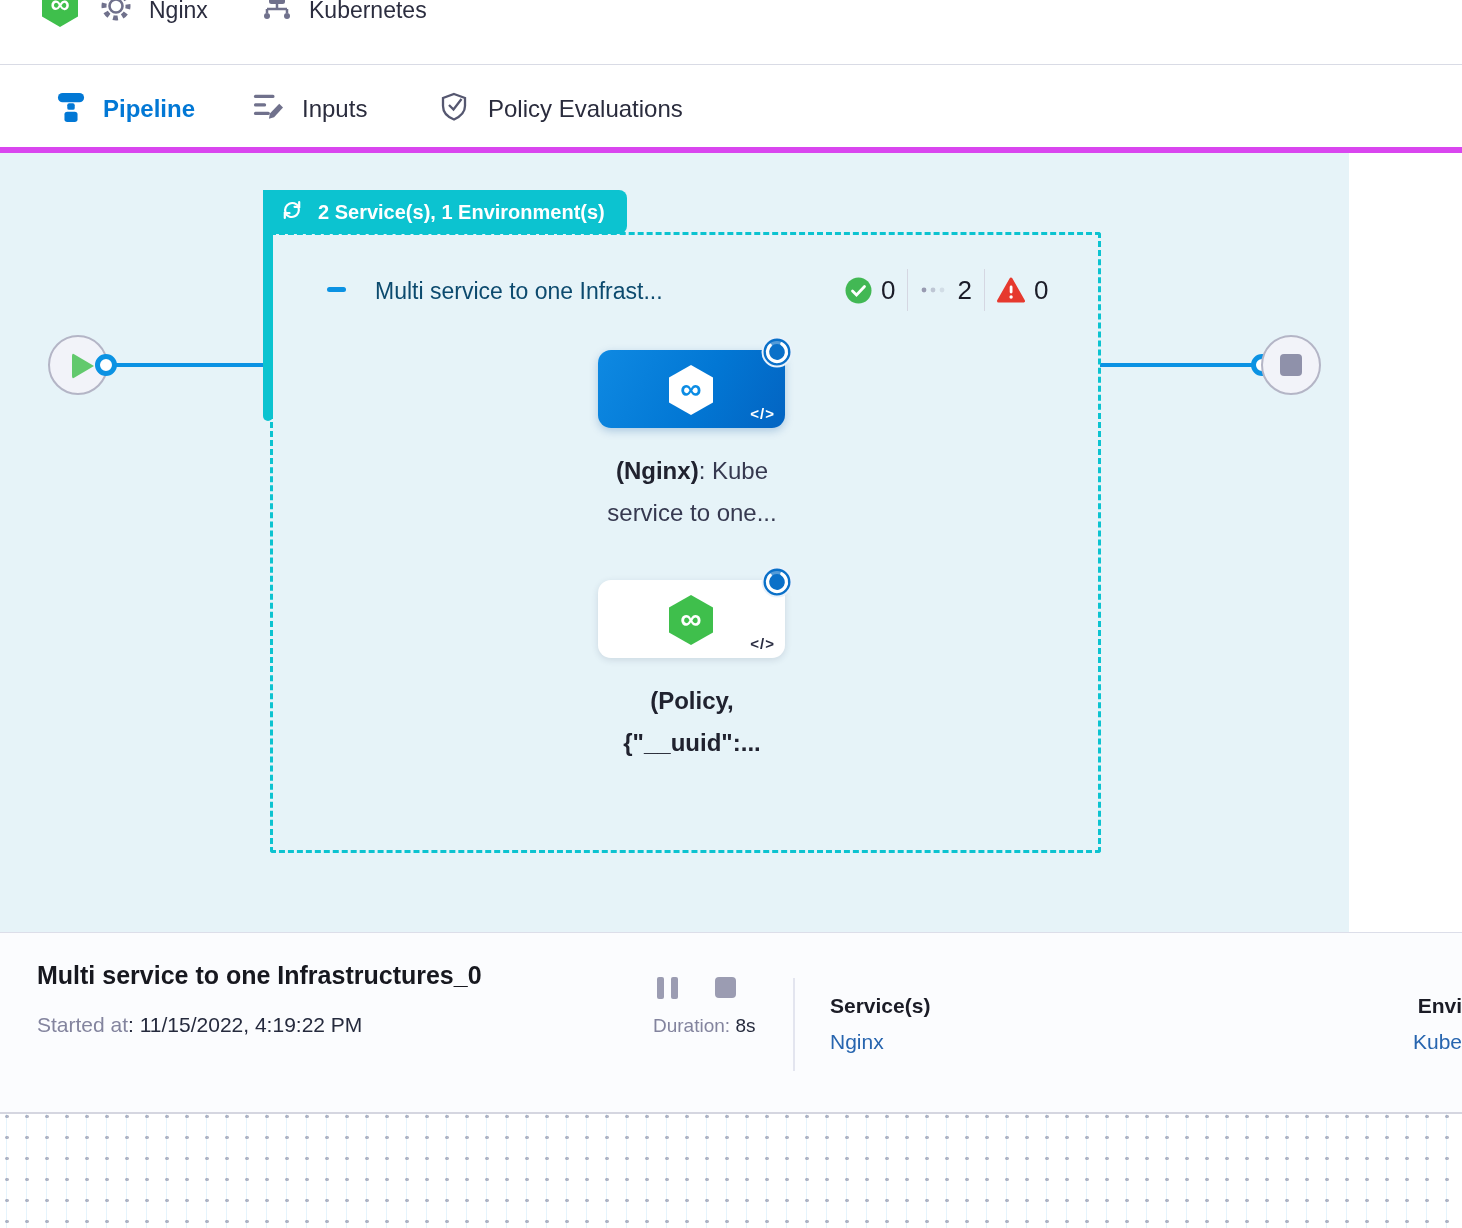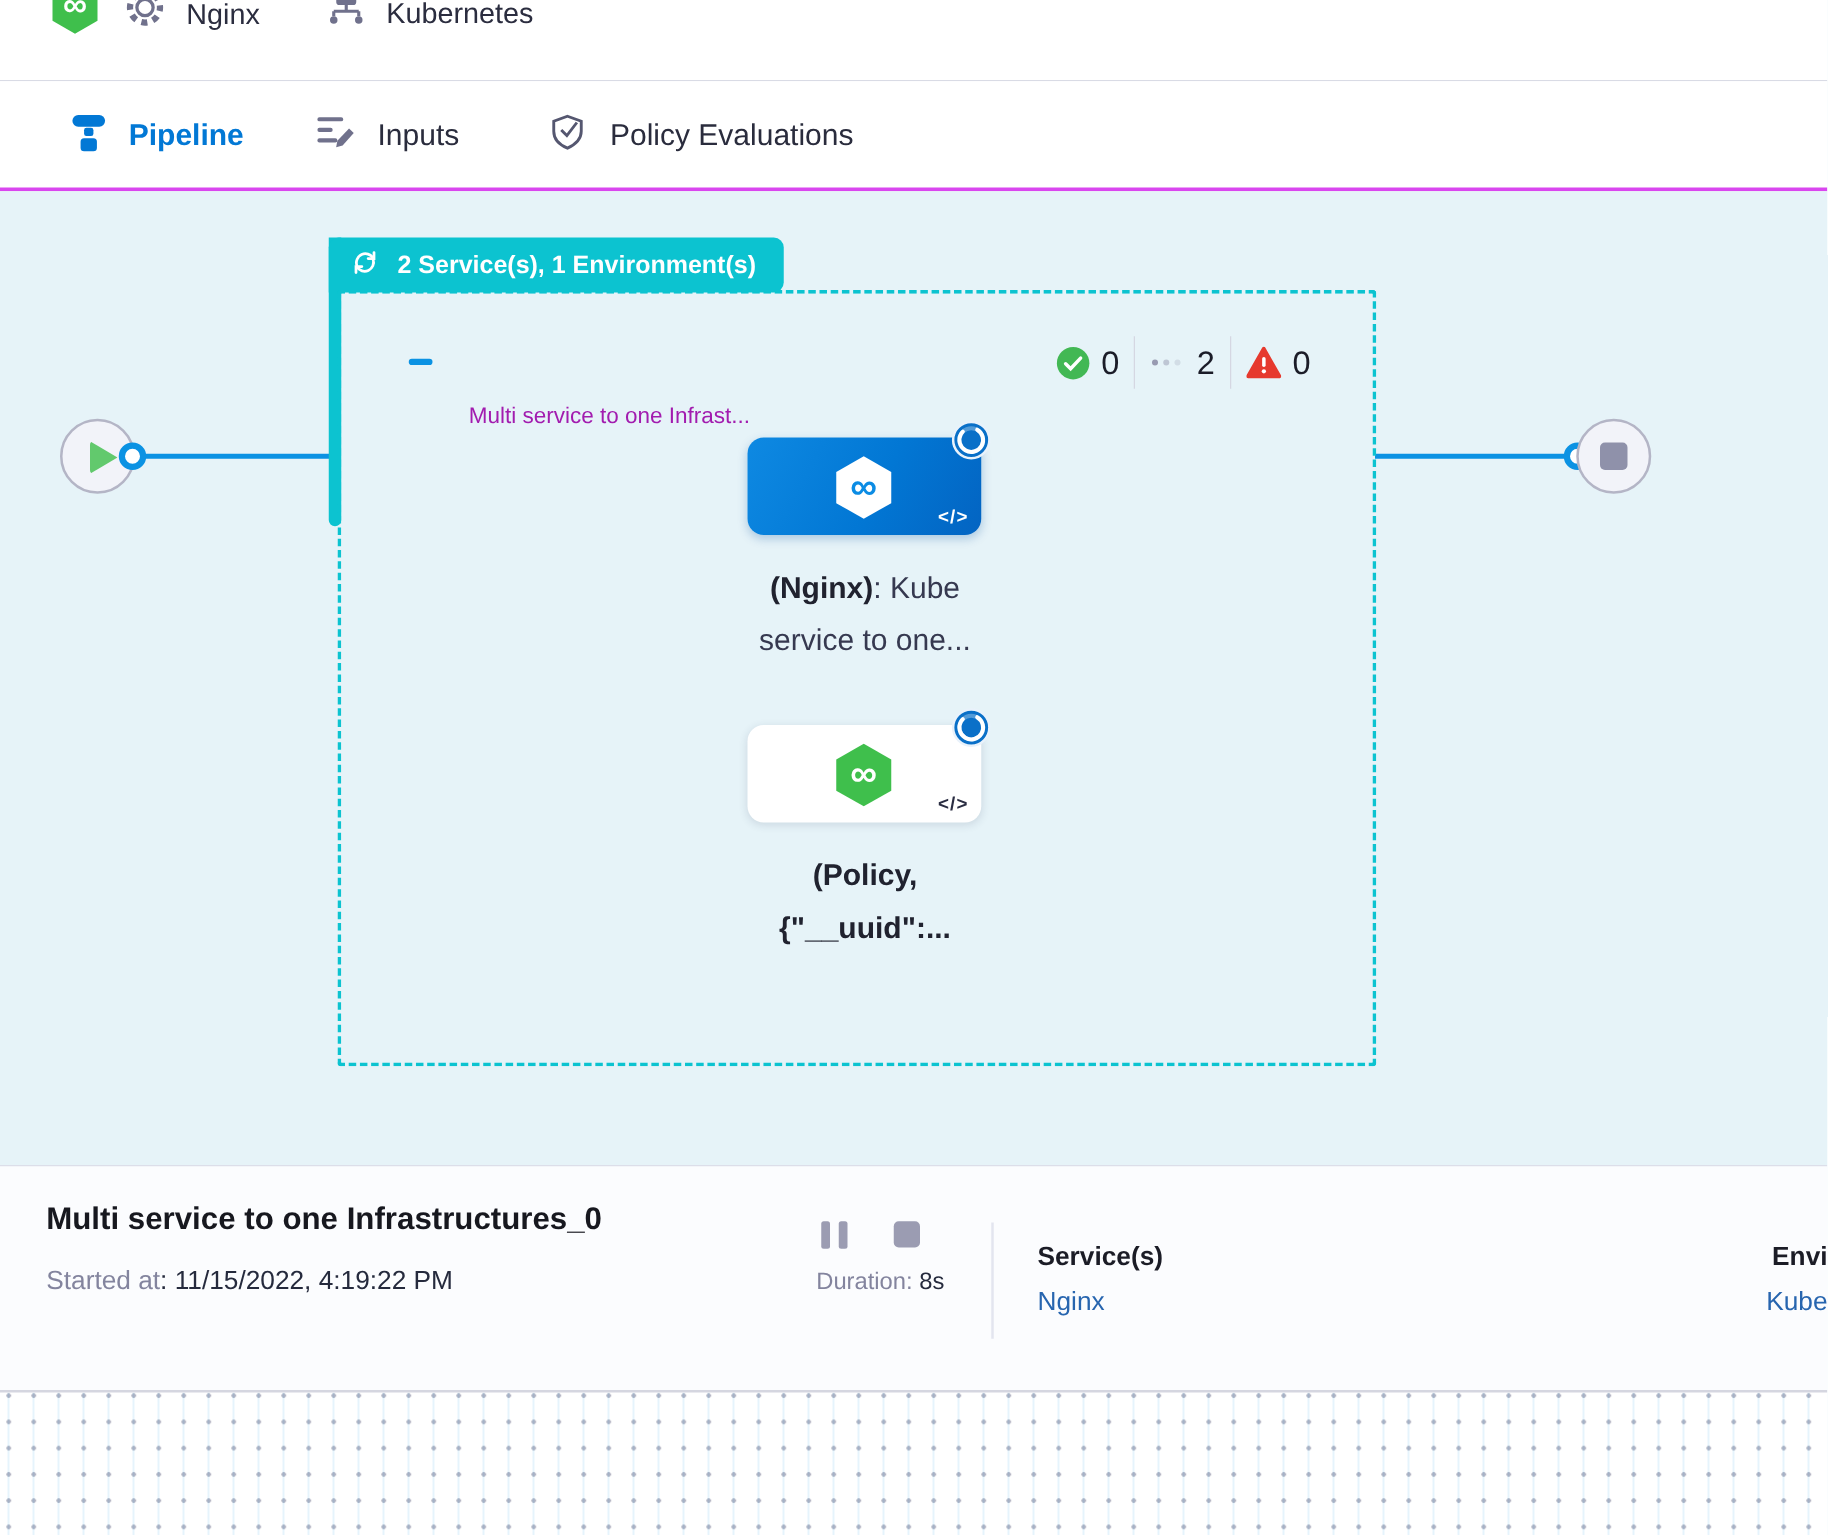--- a/index.html
+++ b/index.html
@@ -9,32 +9,32 @@
 
   
   .exec-header { position:absolute; left:0; top:0; width:1462px; height:65px; background:#fff; border-bottom:1px solid #d9dbe5; }
   .harness-logo { position:absolute; left:40px; top:-16px; }
   .chip { position:absolute; display:flex; align-items:center; gap:16px; top:-10px; }
   .chip-service { left:99px; }
   .chip-env { left:261px; }
   .chip-label { font-size:23px; font-weight:500; color:#2b2d3f; line-height:40px; }
 
   
-  .tab-bar { position:absolute; left:0; top:65px; width:1462px; height:88px; background:#fff; border-bottom:3px solid #d946ef; }
+  .tab-bar { position:absolute; left:0; top:65px; width:1462px; height:88px; background:#fff; border-bottom:6px solid #d946ef; }
   .tab { position:absolute; top:0; height:87px; display:flex; align-items:center; gap:18px; cursor:pointer; }
   .tab-label { font-size:24px; color:#2a2c3d; font-weight:500; }
   .tab-pipeline { left:57px; }
   .tab-pipeline .tab-label { color:#0278d5; font-weight:700; }
   .tab-inputs { left:252px; }
   .tab-policy { left:440px; }
   .tab-security { left:735px; }
   .tab-underline { position:absolute; left:37px; top:148px; width:186px; height:6px; background:#0278d5; border-radius:4px 4px 0 0; }
 
   
-  .canvas { position:absolute; left:0; top:153px; width:1462px; height:779px; background:#e6f3f8; }
+  .canvas { position:absolute; left:0; top:153px; width:1349px; height:779px; background:#e6f3f8; }
 
   .exec-node { position:absolute; width:60px; height:60px; border-radius:50%; background:#f2f3f9; border:2px solid #b4b5c6; }
   .node-start { left:48px; top:182px; }
   .node-end { left:1261px; top:182px; }
   .play-tri { position:absolute; left:22px; top:16px; width:0; height:0; border-left:22px solid #62c96d; border-top:13px solid transparent; border-bottom:13px solid transparent; border-radius:3px; }
   .stop-sq { position:absolute; left:17px; top:17px; width:22px; height:22px; border-radius:4px; background:#8f91aa; }
 
   .conn-line { position:absolute; top:210px; height:4px; background:#0b92e3; }
   .line-left { left:106px; width:158px; }
   .line-right { left:1100px; width:162px; }
@@ -42,21 +42,21 @@
   .dot-left { left:95px; }
   .dot-right { left:1251px; }
 
   .svc-badge { position:absolute; left:263px; top:37px; height:44px; display:flex; align-items:center; gap:13px; padding:0 22px 0 16px; background:#0cc3d0; border-radius:8px 8px 8px 0; cursor:pointer; }
   .svc-badge-label { color:#fff; font-size:20px; font-weight:600; white-space:nowrap; }
   .teal-bar { position:absolute; left:263px; top:37px; width:10px; height:231px; background:#0cc3d0; border-radius:0 0 5px 5px; }
 
   .stage-group { position:absolute; left:270px; top:79px; width:831px; height:621px; border:3px dashed #0cc3d0; border-radius:3px; }
 
   .collapse-minus { position:absolute; left:327px; top:134px; width:19px; height:5px; background:#0b92e3; border-radius:3px; cursor:pointer; }
-  .group-title { position:absolute; left:375px; top:125px; font-size:18px; color:#a21caf; white-space:nowrap;margin-top:44px; }
+  .group-title { position:absolute; left:375px; top:125px; font-size:23px; color:#0c4a6e; white-space:nowrap; }
   .counters { position:absolute; left:845px; top:120px; height:34px; display:flex; align-items:center; }
   .count-num { font-size:26px; font-weight:500; color:#1b1c28; margin-left:9px; }
   .csep { width:1px; height:42px; background:#d5d7e2; margin:0 12px; }
   .cicon { display:flex; align-items:center; }
 
   .stage-card { position:absolute; width:187px; height:78px; border-radius:13px; cursor:pointer; }
   .card-nginx { left:598px; top:197px; background:linear-gradient(118deg,#0e89e2 0%,#0277d4 55%,#0364c2 100%); box-shadow:0 3px 8px rgba(2,80,160,0.25); }
   .card-tweety { left:598px; top:427px; background:#fff; box-shadow:0 2px 7px rgba(40,60,90,0.14); }
   .hexwrap { position:absolute; left:66px; top:13px; }
   .code-glyph { position:absolute; right:10px; bottom:6px; font-size:15px; font-weight:700; letter-spacing:1px; }

